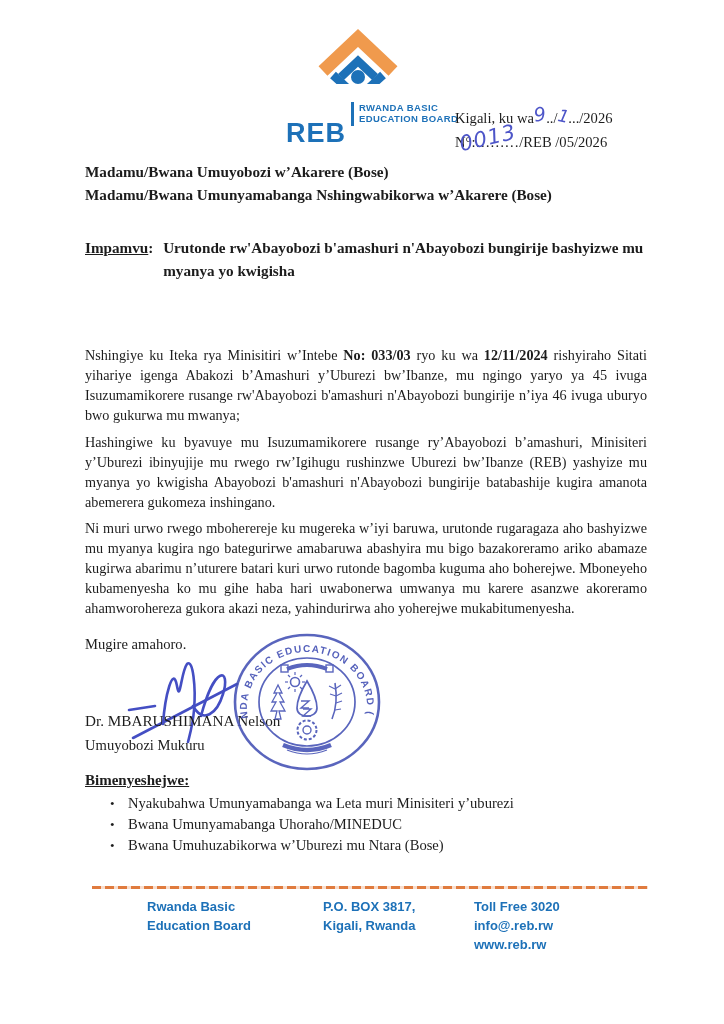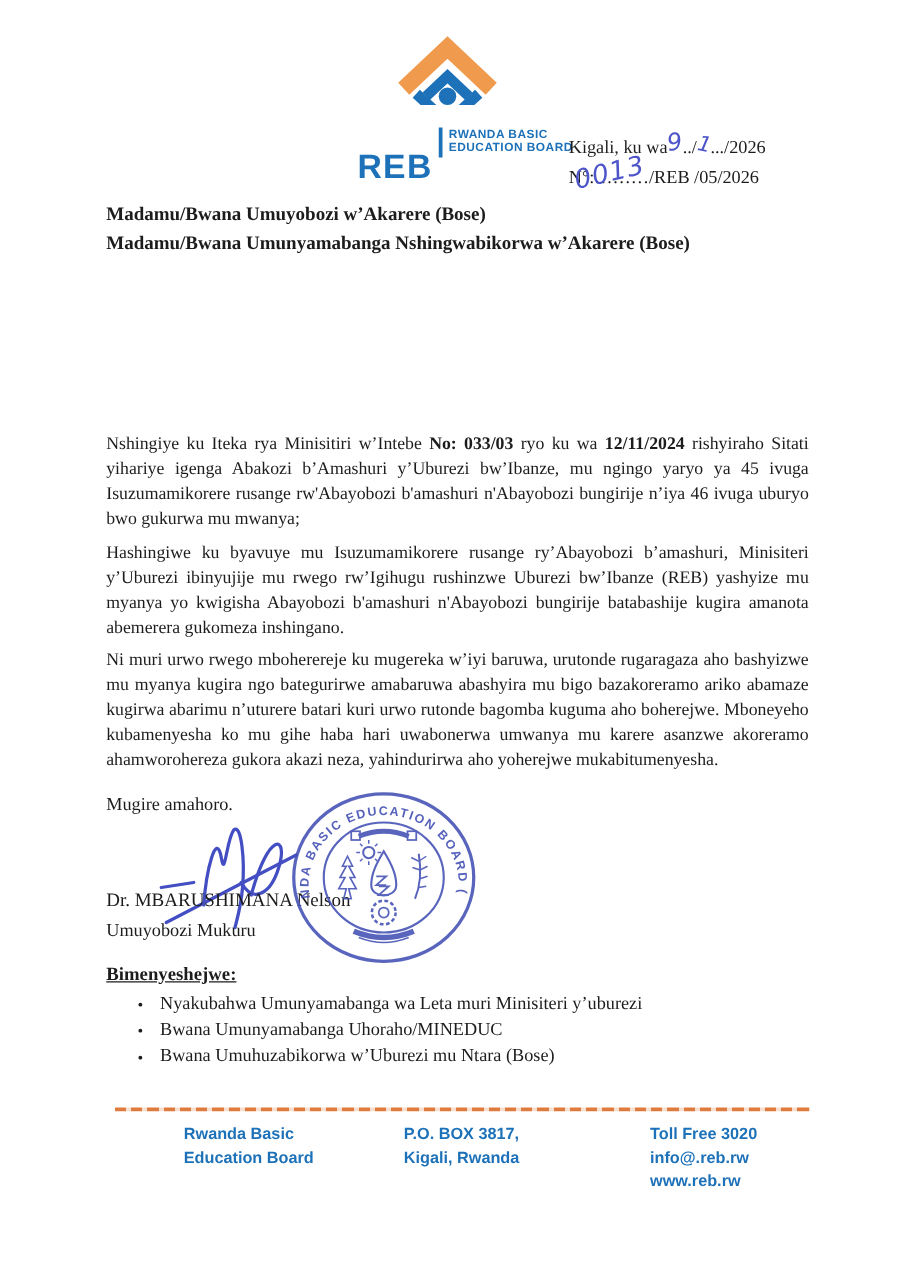--- a/index.html
+++ b/index.html
@@ -69,20 +69,25 @@
     </div>
     <div>N°:………/REB /05/2026</div>
   </div>
   <div class="abs hand-ref" style="left:459px;top:126px;">0013</div>
 
   <div class="abs bold15" style="left:85px;top:160px;">
     <div>Madamu/Bwana  Umuyobozi w’Akarere (Bose)</div>
     <div>Madamu/Bwana Umunyamabanga Nshingwabikorwa w’Akarere (Bose)</div>
   </div>
 
+  <div class="abs subject" style="left:85px;top:236px;">
+    <span class="label">Impamvu</span>
+      <span class="colon">: </span>
+    <span class="text">Urutonde rw'Abayobozi b'amashuri n'Abayobozi bungirije bashyizwe mu myanya yo kwigisha</span>
+  </div>
 
 
   <div class="abs para" style="left:85px;top:345px;">
     <span>Nshingiye ku Iteka rya Minisitiri w’Intebe </span><b>No: 033/03</b><span> ryo ku wa </span><b>12/11/2024</b><span> rishyiraho Sitati yihariye igenga Abakozi b’Amashuri y’Uburezi bw’Ibanze, mu ngingo yaryo ya 45 ivuga Isuzumamikorere rusange rw'Abayobozi b'amashuri n'Abayobozi bungirije n’iya 46 ivuga uburyo bwo gukurwa mu mwanya;</span>
   </div>
 
   <div class="abs para" style="left:85px;top:432px;">Hashingiwe ku byavuye mu Isuzumamikorere rusange ry’Abayobozi b’amashuri, Minisiteri y’Uburezi ibinyujije mu rwego rw’Igihugu rushinzwe Uburezi bw’Ibanze (REB) yashyize mu myanya yo kwigisha Abayobozi b'amashuri n'Abayobozi bungirije batabashije kugira amanota abemerera gukomeza inshingano.</div>
 
   <div class="abs para" style="left:85px;top:518px;">Ni muri urwo rwego mboherereje ku mugereka w’iyi baruwa, urutonde rugaragaza aho bashyizwe mu myanya kugira ngo bategurirwe amabaruwa abashyira mu bigo bazakoreramo ariko abamaze kugirwa abarimu n’uturere batari kuri urwo rutonde bagomba kuguma aho boherejwe. Mboneyeho kubamenyesha ko mu gihe haba hari uwabonerwa umwanya mu karere asanzwe akoreramo ahamworohereza gukora akazi neza, yahindurirwa aho yoherejwe mukabitumenyesha.</div>
 
@@ -162,19 +167,19 @@
 
   <div class="abs footer-rule" style="left:92px;top:886px;"></div>
   <div class="abs fcol" style="left:147px;top:897px;">
     <div>Rwanda Basic</div>
     <div>Education Board</div>
   </div>
   <div class="abs fcol" style="left:323px;top:897px;">
     <div>P.O. BOX 3817,</div>
     <div>Kigali, Rwanda</div>
   </div>
-  <div class="abs fcol" style="left:520px;top:897px;">
+  <div class="abs fcol" style="left:474px;top:897px;">
     <div>Toll Free 3020</div>
     <div>info@.reb.rw</div>
     <div>www.reb.rw</div>
   </div>
 
 </div>
 
 </body></html>

